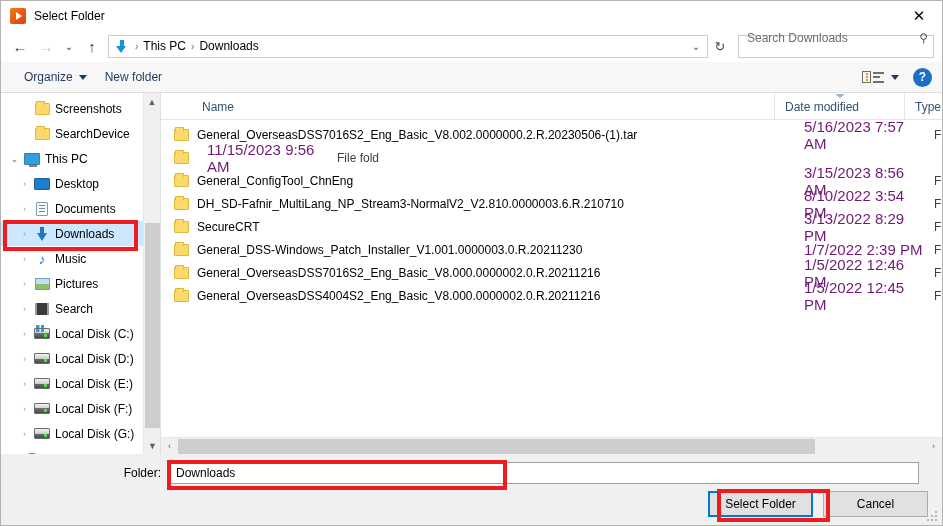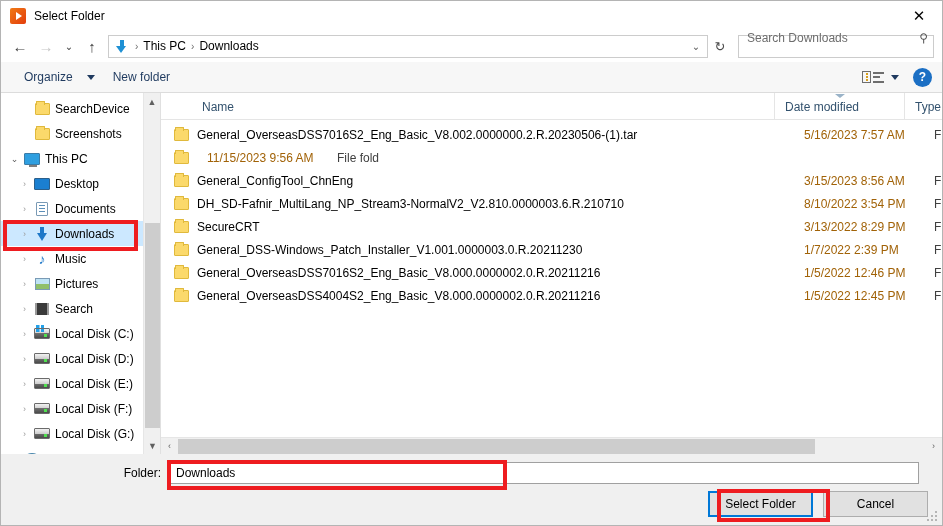--- a/index.html
+++ b/index.html
@@ -118,21 +118,21 @@
   .cmdbar {
     height: 31px; min-height: 31px;
     background: #f7f7f7;
     border-bottom: 1px solid #dcdcdc;
     display: flex; align-items: center;
     padding: 0 10px 0 14px;
   }
   .cmd-item {
     font-size: 12px; color: #1f3a5f;
     padding: 4px 9px; cursor: default;
-    display: flex; align-items: center; gap: 14px;
+    display: flex; align-items: center; gap: 6px;
   }
   .cmd-caret {
     width: 0; height: 0;
     border-left: 4px solid transparent;
     border-right: 4px solid transparent;
     border-top: 5px solid #1f3a5f;
   }
   .cmd-right { margin-left: auto; display: flex; align-items: center; gap: 4px; }
   .view-icon { display: flex; align-items: center; gap: 2px; cursor: default; padding: 3px; }
   .view-icon .vcol {
@@ -287,21 +287,21 @@
   .row {
     height: 23px; display: flex; align-items: center;
     cursor: default; padding-left: 12px;
   }
   .row .fico {
     width: 16px; min-width: 16px; margin-right: 8px;
     display: flex; align-items: center; justify-content: center;
   }
   .fname { width: 597px; font-size: 12px; color: #000;
            white-space: nowrap; overflow: hidden; text-overflow: ellipsis; }
-  .fdate { width: 130px; font-size: 12px; color: #a16207; padding-left: 10px; }
+  .fdate { width: 130px; font-size: 15px; color: #701a75; padding-left: 10px; }
   .ftype { flex: 1; font-size: 12px; color: #404040; padding-left: 10px;
            white-space: nowrap; overflow: hidden; }
 
   
   .h-scroll {
     height: 17px; min-height: 17px; background: #f0f0f0;
     border-top: 1px solid #e6e6e6;
     display: flex; align-items: center; position: relative;
   }
   .h-arrow { width: 17px; text-align: center; color: #606060; font-size: 9px; cursor: default; }
@@ -423,28 +423,28 @@
 
   <div class="body">
 
     <div class="sidebar">
       <div class="tree">
           <div class="tree-row indent2">
             <span class="expander"></span>
             <span class="tree-ico">
               <span class="ico-folder"></span>
             </span>
+            <span class="tree-label">Screenshots</span>
+          </div>
+          <div class="tree-row indent2">
+            <span class="expander"></span>
+            <span class="tree-ico">
+              <span class="ico-folder"></span>
+            </span>
             <span class="tree-label">SearchDevice</span>
-          </div>
-          <div class="tree-row indent2">
-            <span class="expander"></span>
-            <span class="tree-ico">
-              <span class="ico-folder"></span>
-            </span>
-            <span class="tree-label">Screenshots</span>
           </div>
           <div class="tree-row indent1">
             <span class="expander open">⌄</span>
             <span class="tree-ico">
               <span class="ico-pc"></span>
             </span>
             <span class="tree-label">This PC</span>
           </div>
           <div class="tree-row indent2">
             <span class="expander">›</span>

